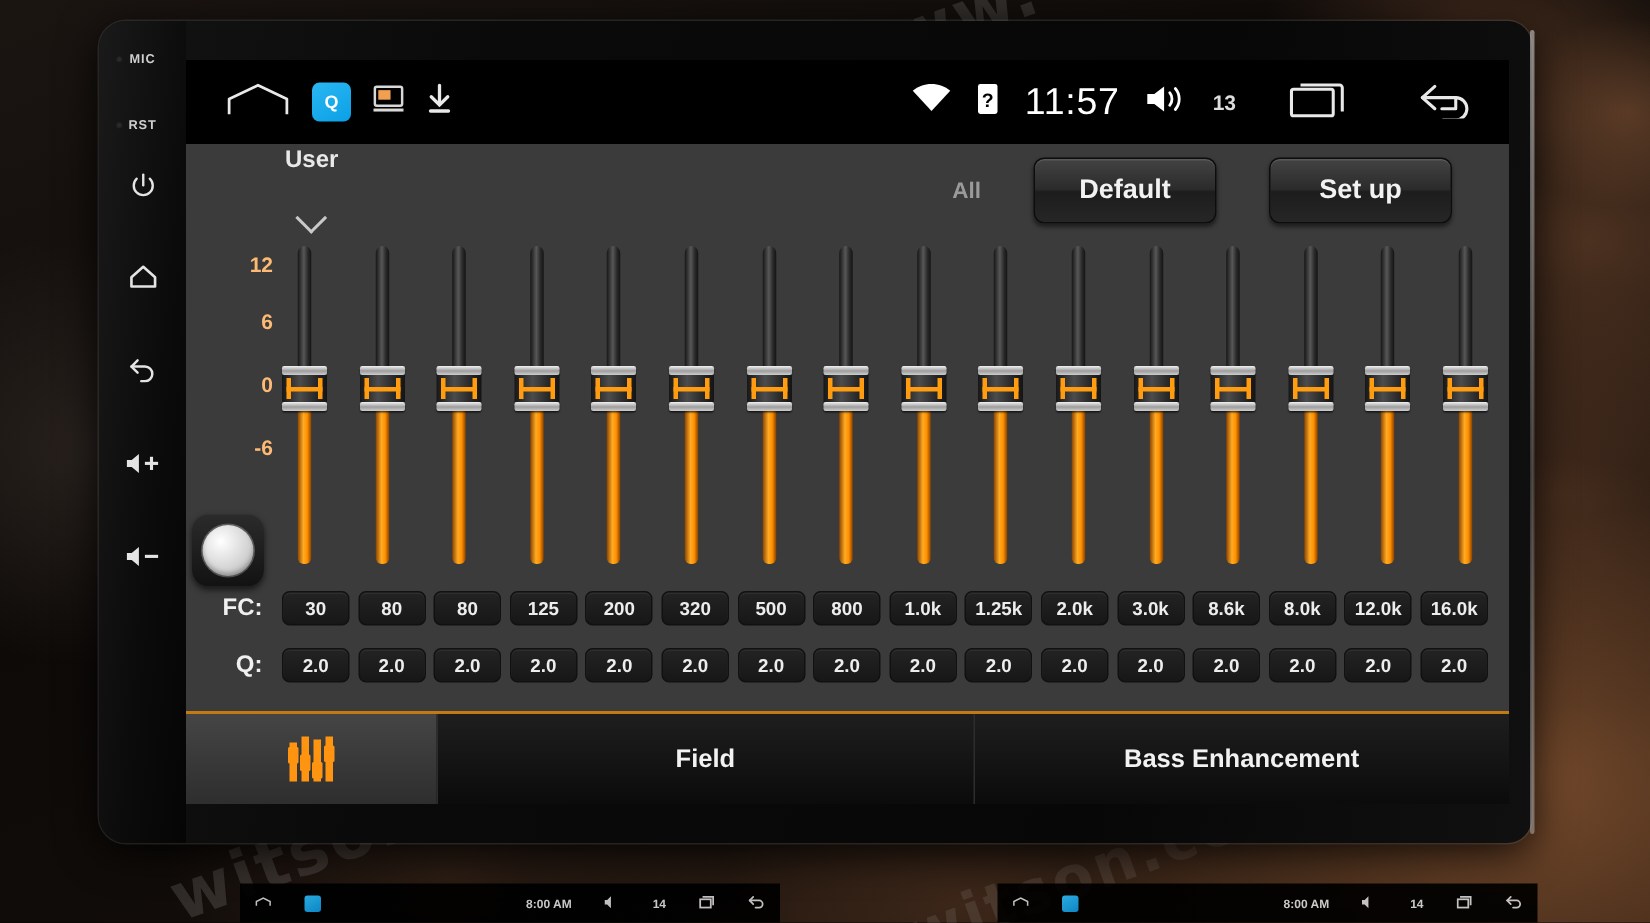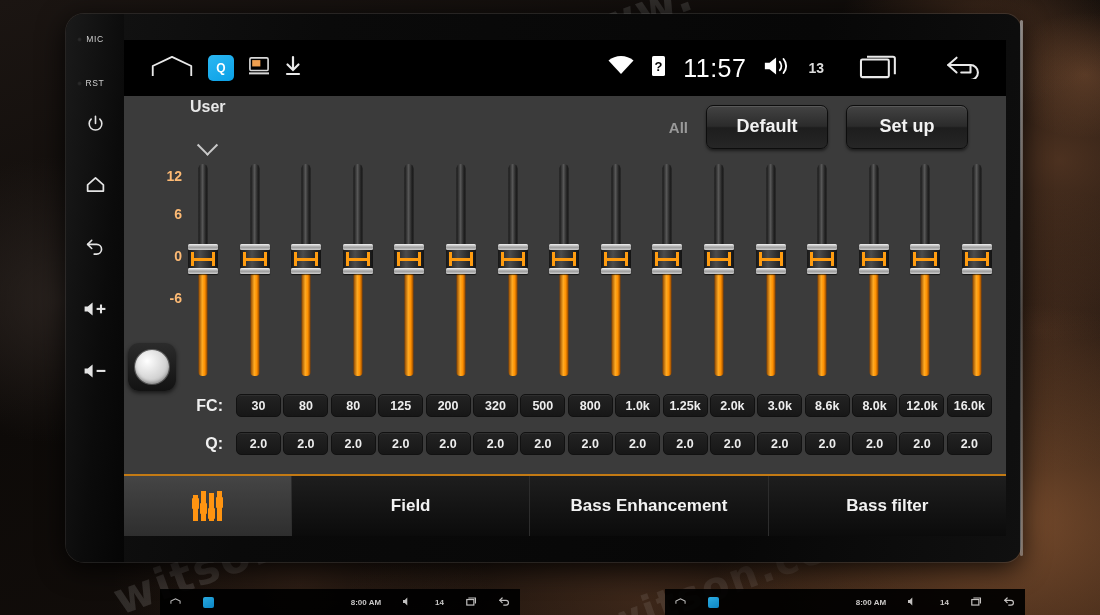--- a/index.html
+++ b/index.html
@@ -64,21 +64,21 @@
   }
 
   
   #bezel {
     position: absolute; left: 0; top: 0; width: 58px; height: 548px;
     border-radius: 18px 0 0 18px;
     background: linear-gradient(95deg, #1a1a1a, #0b0b0b 60%, #050505);
     display: flex; flex-direction: column; align-items: center;
   }
   .bz-lbl {
-    color: #cfcfcf; font-size: 8.5px; font-weight: 400; letter-spacing: 0.6px;
+    color: #cfcfcf; font-size: 8.5px; font-weight: 700; letter-spacing: 0.6px;
     position: relative;
   }
   .bz-lbl::before {
     content: ""; position: absolute; left: -9px; top: 3px;
     width: 5px; height: 5px; border-radius: 50%;
     background: #2c2c2c; box-shadow: inset 0 0 2px #000;
   }
   .bz-ico {
     color: #e4e4e4; line-height: 1;
     display: flex; align-items: center; justify-content: center;
@@ -130,21 +130,21 @@
   #userSel {
     display: flex; align-items: center; gap: 26px;
     margin-left: 66px; cursor: pointer; flex-direction: column;
   }
   #userSel .lbl { color: #e8e8e8; font-size: 16px; font-weight: 700; }
   .chev {
     width: 15px; height: 15px;
     border-right: 2.4px solid #c9c9c9; border-bottom: 2.4px solid #c9c9c9;
     transform: rotate(45deg) translate(-3px,-3px);
   }
-  #eqtop-right { margin-left: auto; display: flex; align-items: center; gap: 18px; }
+  #eqtop-right { margin-left: auto; display: flex; align-items: center; gap: 35px; }
   .all-lbl { color: #9a9a9a; font-size: 15px; font-weight: 700; }
   .btn3d {
     background: linear-gradient(180deg, #434343 0%, #2b2b2b 48%, #1d1d1d 52%, #262626 100%);
     border: 1px solid #0d0d0d;
     border-radius: 7px;
     color: #f2f2f2;
     font-size: 18px; font-weight: 700;
     padding: 10px 0 11px;
     text-align: center;
     box-shadow: inset 0 1px 0 rgba(255,255,255,0.12), 0 2px 3px rgba(0,0,0,0.5);
@@ -219,21 +219,21 @@
   }
   #knob .cap {
     width: 34px; height: 34px; border-radius: 50%;
     background: radial-gradient(circle at 36% 32%, #ffffff, #d4d4d4 58%, #a6a6a6 100%);
     box-shadow: 0 0 0 1px rgba(255,255,255,0.25), inset 0 -2px 3px rgba(0,0,0,0.25);
   }
 
   
   .valrow {
     position: absolute; left: 0; right: 8px;
-    display: flex; align-items: center; padding-left: 48px;
+    display: flex; align-items: center;
   }
   #row-fc { top: 236px; }
   #row-q  { top: 274px; }
   .rowlabel {
     width: 58px; text-align: right; padding-right: 7px;
     color: #f0f0f0; font-size: 16px; font-weight: 700;
   }
   .cells {
     flex: 1; display: flex; justify-content: space-between; padding: 0 6px;
   }
@@ -680,21 +680,20 @@
           <div class="tab active" id="tab-eq">
             <span class="eqicon">
               <i></i>
               <i></i>
               <i></i>
               <i></i>
             </span>
           </div>
           <div class="tab">Field</div>
           <div class="tab">Bass Enhancement</div>
-          <div class="tab">Bass filter</div>
         </div>
     </div>
   </div>
 </div>
 
 <div id="strip">
   <div class="thumb-bar tb1">
     <span>
       <svg width="11" height="8" viewBox="0 0 24 14" fill="none" stroke="#cfcfcf" stroke-width="2.2">
           <path d="M2 13V7l10-5 10 5v6"></path>

